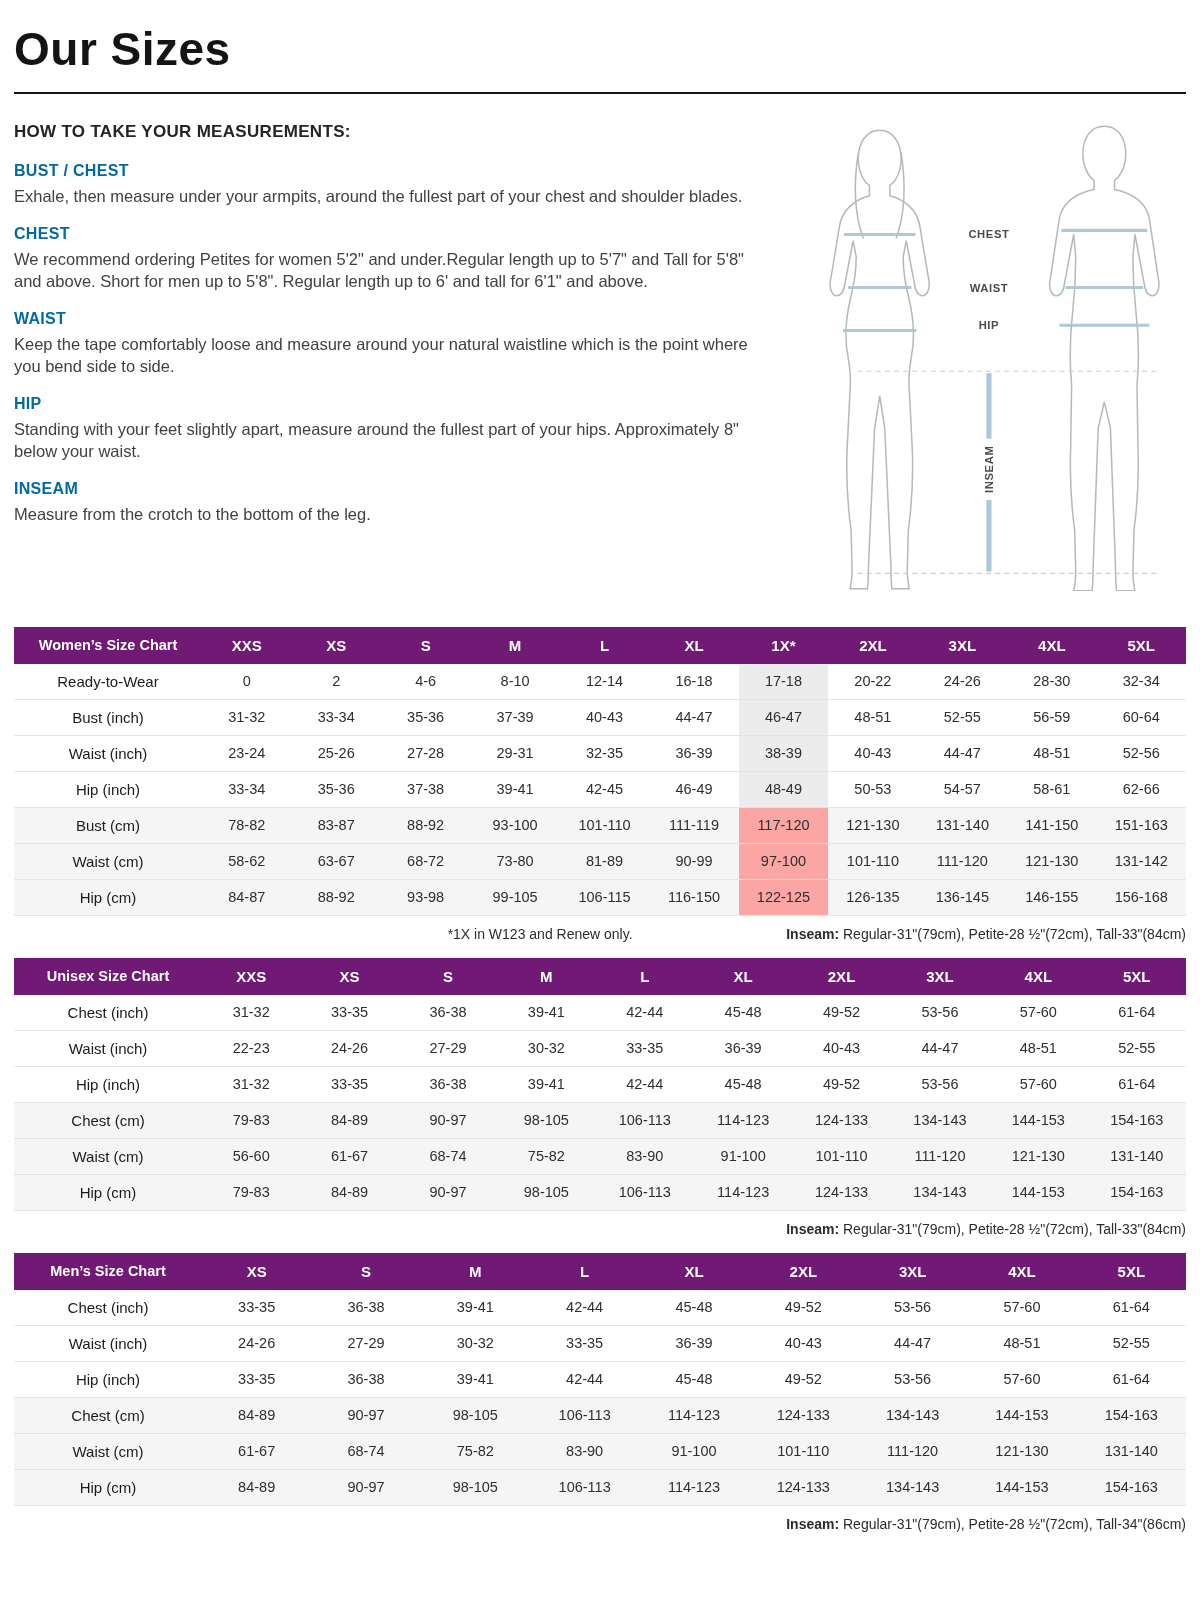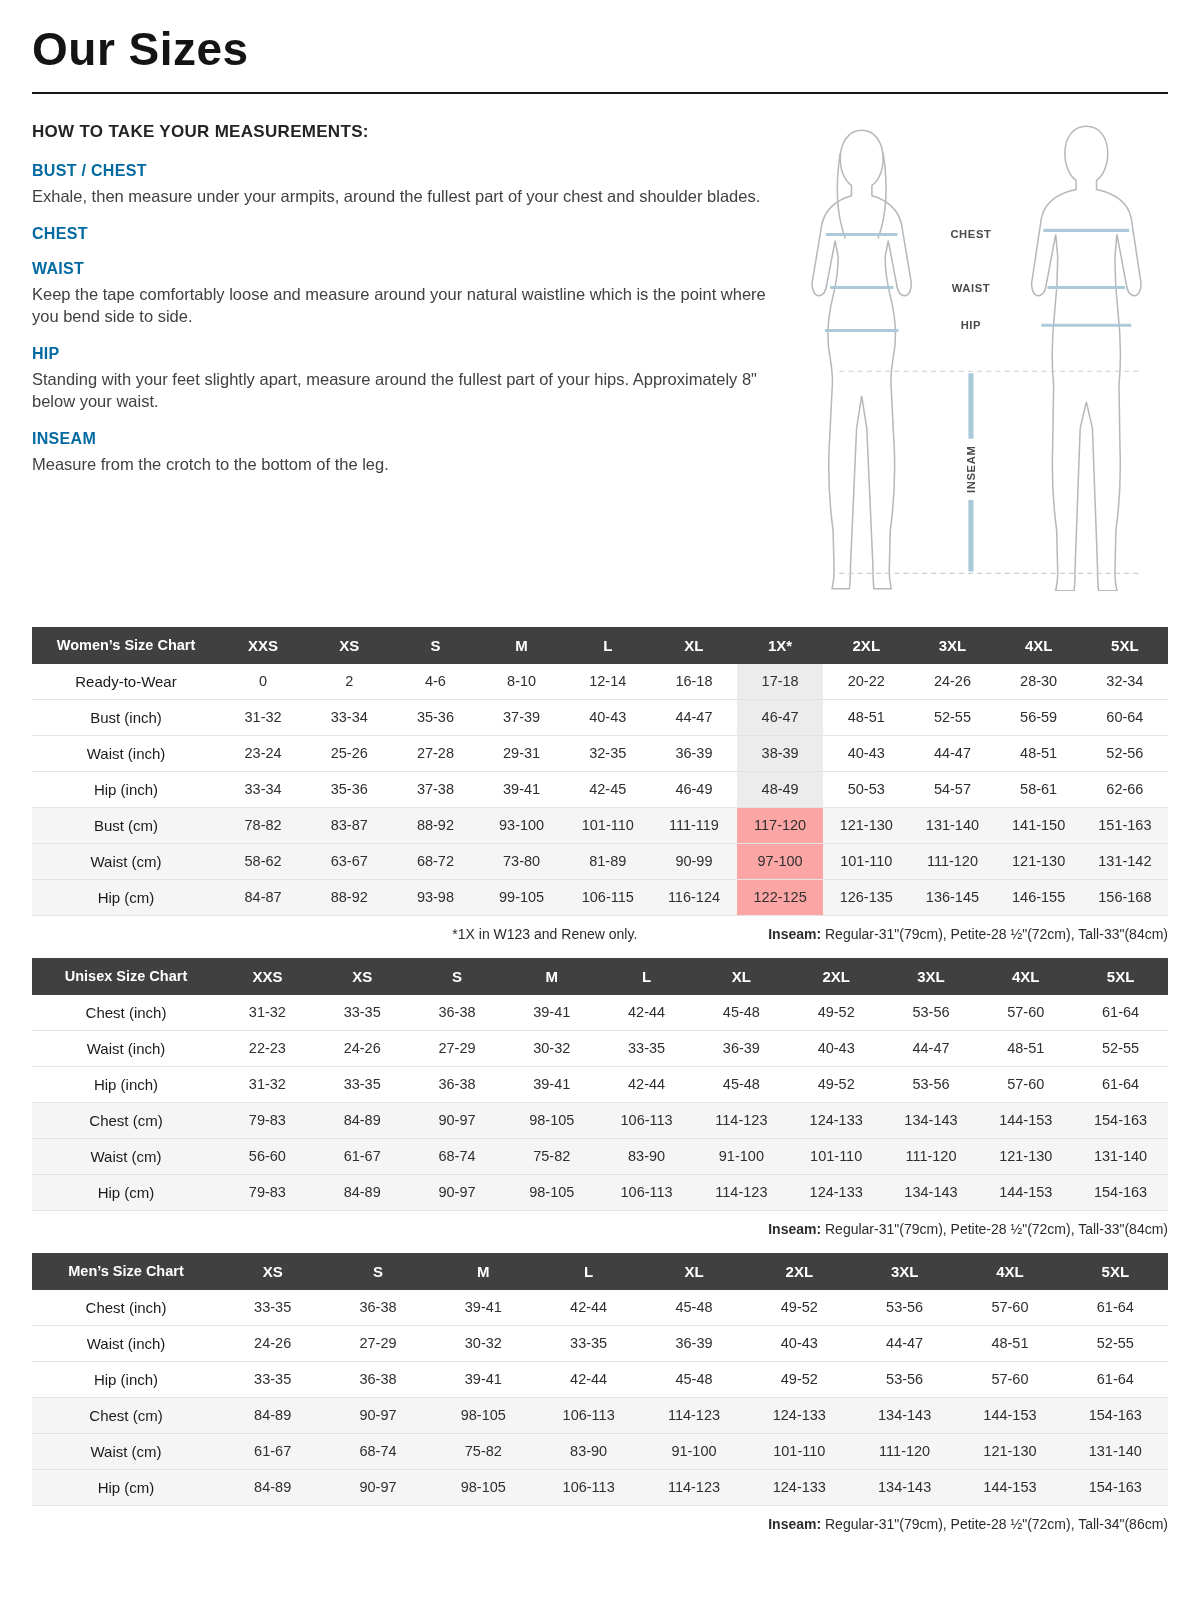--- a/index.html
+++ b/index.html
@@ -2,21 +2,21 @@
 <html><head>
 <meta charset="utf-8">
 <style>
   * { margin:0; padding:0; box-sizing:border-box; }
   html,body { background:#ffffff; }
   body {
     width:1200px; min-height:1600px;
     font-family:"Liberation Sans", sans-serif;
     color:#3c3c3c;
   }
-  .page { padding:22px 32px 26px; }
+  .page { padding:22px 14px 26px; }
 
   h1.page-title {
     font-size:46px; font-weight:bold; color:#141414;
     letter-spacing:0.5px; margin-bottom:16px;
   }
   .title-rule { border:none; border-top:2px solid #161616; margin-bottom:28px; }
 
   .top { display:flex; justify-content:space-between; align-items:flex-start; }
   .instructions { width:740px; }
   .instructions h2 {
@@ -40,21 +40,21 @@
     font-family:"Liberation Sans", sans-serif;
     font-size:11px; font-weight:bold; fill:#4a4a4a; letter-spacing:0.6px;
   }
 
   #tables-wrap { margin-top:36px; }
   .table-section { margin-top:16px; }
   .table-section:first-child { margin-top:0; }
 
   table.size-table { width:100%; border-collapse:collapse; table-layout:fixed; }
   .size-table th {
-    background:#404040; color:#ffffff; font-size:15px; font-weight:bold;
+    background:#701a75; color:#ffffff; font-size:15px; font-weight:bold;
     text-align:center; padding:10px 2px;
   }
   .size-table th.corner { font-size:14.5px; }
   .size-table td {
     text-align:center; font-size:14.5px; color:#2f2f2f;
     padding:9px 2px; border-bottom:1px solid #e4e4e4; background:#ffffff;
   }
   .size-table td.row-label { font-weight:normal; font-size:15px; color:#1b1b1b; }
   .size-table tr.shaded td { background:#f5f5f5; }
   .size-table td.hl { background:#ececec; }
@@ -79,20 +79,21 @@
   <div class="top">
     <div class="instructions">
       <h2>HOW TO TAKE YOUR MEASUREMENTS:</h2>
       <div>
           <div class="section">
             <h3>BUST / CHEST</h3>
             <p>Exhale, then measure under your armpits, around the fullest part of your chest and shoulder blades.</p>
           </div>
           <div class="section">
             <h3>CHEST</h3>
+            <p>We recommend ordering Petites for women 5'2" and under.Regular length up to 5'7" and Tall for 5'8" and above. Short for men up to 5'8". Regular length up to 6' and tall for 6'1" and above.</p>
           </div>
           <div class="section">
             <h3>WAIST</h3>
             <p>Keep the tape comfortably loose and measure around your natural waistline which is the point where you bend side to side.</p>
           </div>
           <div class="section">
             <h3>HIP</h3>
             <p>Standing with your feet slightly apart, measure around the fullest part of your hips. Approximately 8" below your waist.</p>
           </div>
           <div class="section">
@@ -254,21 +255,21 @@
               <td>121-130</td>
               <td>131-142</td>
             </tr>
             <tr class="shaded">
               <td class="row-label">Hip (cm)</td>
               <td>84-87</td>
               <td>88-92</td>
               <td>93-98</td>
               <td>99-105</td>
               <td>106-115</td>
-              <td>116-124</td>
+              <td>116-150</td>
               <td class="hl">122-125</td>
               <td>126-135</td>
               <td>136-145</td>
               <td>146-155</td>
               <td>156-168</td>
             </tr>
           </tbody>
         </table>
         <div class="footnotes">
           <span class="left-note">*1X in W123 and Renew only.</span>

